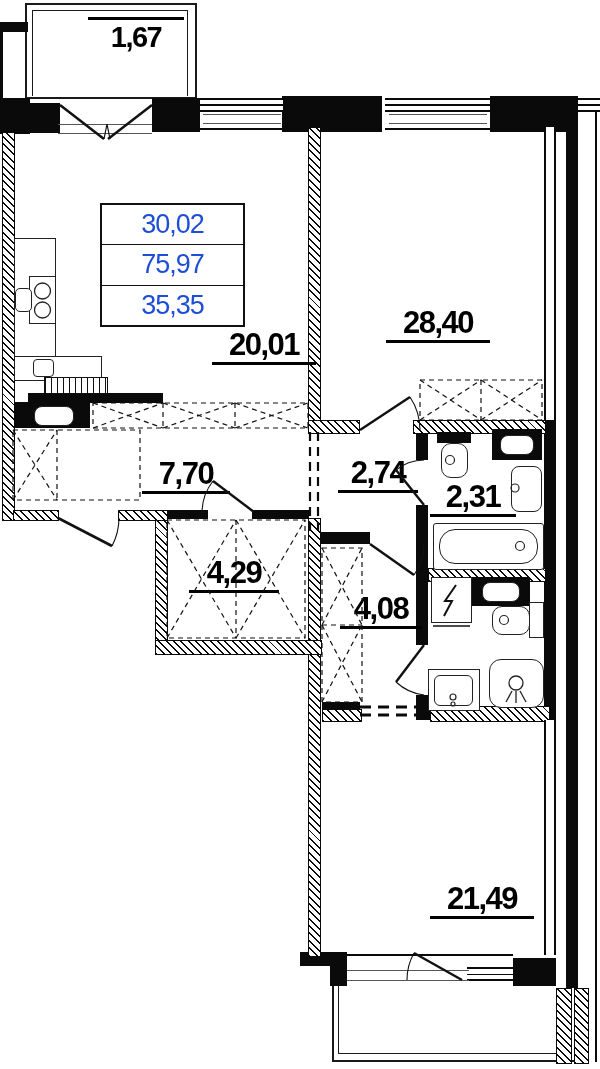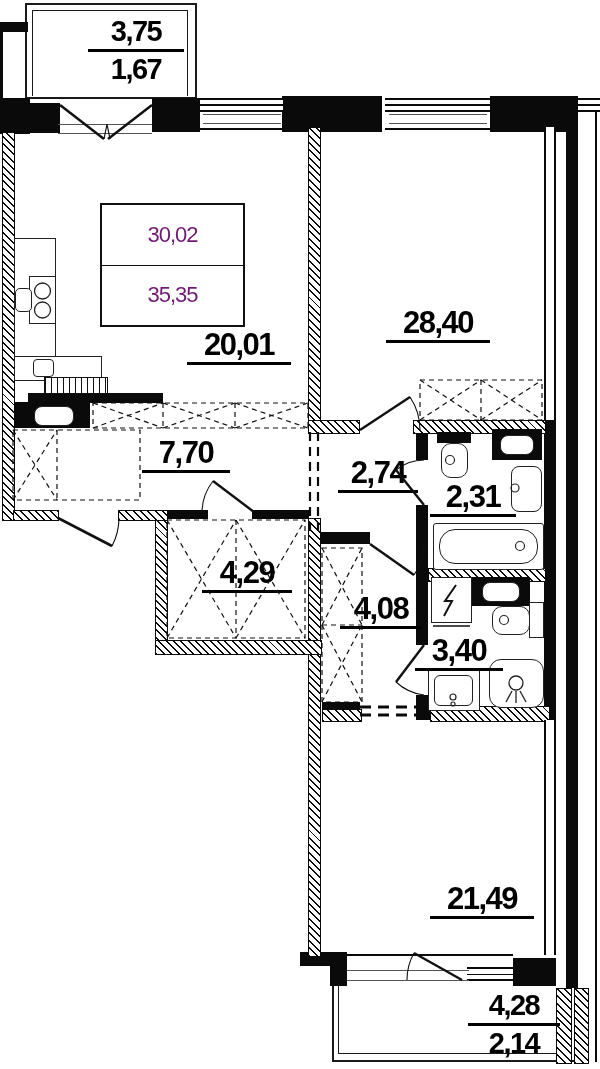--- a/index.html
+++ b/index.html
@@ -21,22 +21,22 @@
   .fixture{position:absolute;border:1.3px solid #222;background:#fff;box-sizing:border-box}
   .blackbox{position:absolute;background:#0a0a0a}
   .drum{position:absolute;border:1.2px solid #222;background:#fff;border-radius:8px}
   .radiator{position:absolute;border:1px solid #111;box-sizing:border-box;
             background:repeating-linear-gradient(90deg,#111 0 1.2px,#fff 1.2px 6px)}
   .utable{position:absolute;left:100px;top:203px;width:145px;height:124px;border:2px solid #111;
           display:flex;background:#fff;box-sizing:border-box}
   .ucell{width:57px;border-right:1.6px solid #111;display:flex;align-items:center;justify-content:center;
          font-size:40px;letter-spacing:-2px;color:#222}
   .ucols{flex:1;display:flex;flex-direction:column}
-  .ucols .uv{flex:1;display:flex;align-items:center;justify-content:center;font-size:22px;
-             letter-spacing:-1px;color:#701a75;border-top:1.6px solid #111}
+  .ucols .uv{flex:1;display:flex;align-items:center;justify-content:center;font-size:27px;
+             letter-spacing:-1px;color:#1d4ed8;border-top:1.6px solid #111}
   .ucols .uv:first-child{border-top:0}
   svg{position:absolute;left:0;top:0;pointer-events:none}
 </style>
 </head>
 <body>
 
 <div class="plan">
 
   <div class="ow" style="left:25px;top:3px;width:168px;height:92px;border-width:2px"></div>
   <div class="ow" style="left:32px;top:10px;width:154px;height:85px;border-width:1px;border-bottom:none"></div>
@@ -120,41 +120,36 @@
   <div class="drum" style="left:482px;top:582px;width:36px;height:18px"></div>
   <div class="fixture" style="left:492px;top:606px;width:38px;height:29px;border-radius:10px"></div>
   <div class="fixture" style="left:529px;top:602px;width:15px;height:36px"></div>
   <div class="fixture" style="left:428px;top:669px;width:52px;height:42px;border-width:1px"></div>
   <div class="fixture" style="left:434px;top:675px;width:39px;height:31px;border-radius:6px"></div>
   <div class="fixture" style="left:489px;top:659px;width:55px;height:49px;border-radius:12px;border-width:1.6px"></div>
 
   <div class="utable">
     <div class="ucols">
       <div class="uv">30,02</div>
+      <div class="uv">75,97</div>
       <div class="uv">35,35</div>
     </div>
   </div>
 
-  <div class="rlabel" style="left:187px;top:329px;width:104px">20,01</div>
+  <div class="rlabel" style="left:212px;top:329px;width:104px">20,01</div>
   <div class="rlabel" style="left:386px;top:307px;width:104px">28,40</div>
-  <div class="rlabel" style="left:142px;top:437px;width:88px">7,70</div>
+  <div class="rlabel" style="left:142px;top:458px;width:88px">7,70</div>
   <div class="rlabel" style="left:338px;top:457px;width:80px">2,74</div>
   <div class="rlabel" style="left:430px;top:481px;width:86px">2,31</div>
-  <div class="rlabel" style="left:202px;top:557px;width:90px">4,29</div>
+  <div class="rlabel" style="left:189px;top:557px;width:90px">4,29</div>
   <div class="rlabel" style="left:340px;top:593px;width:82px">4,08</div>
-  <div class="rlabel" style="left:415px;top:635px;width:88px">3,40</div>
   <div class="rlabel" style="left:430px;top:883px;width:104px">21,49</div>
 
   <div class="frac" style="left:88px;top:17px;width:96px">
-    <div class="fv">3,75</div>
     <div class="fv f2">1,67</div>
-  </div>
-  <div class="frac" style="left:468px;top:991px;width:92px">
-    <div class="fv">4,28</div>
-    <div class="fv f2">2,14</div>
   </div>
 
   <svg width="600" height="1069" viewBox="0 0 600 1069">
 
     <g stroke="#111" fill="none">
       <line x1="60" y1="105" x2="104" y2="139" stroke-width="2.5"></line>
       <line x1="152" y1="105" x2="108" y2="139" stroke-width="2.5"></line>
       <polyline points="104,139 107,124 110,139" stroke-width="1.2"></polyline>
     </g>
 

